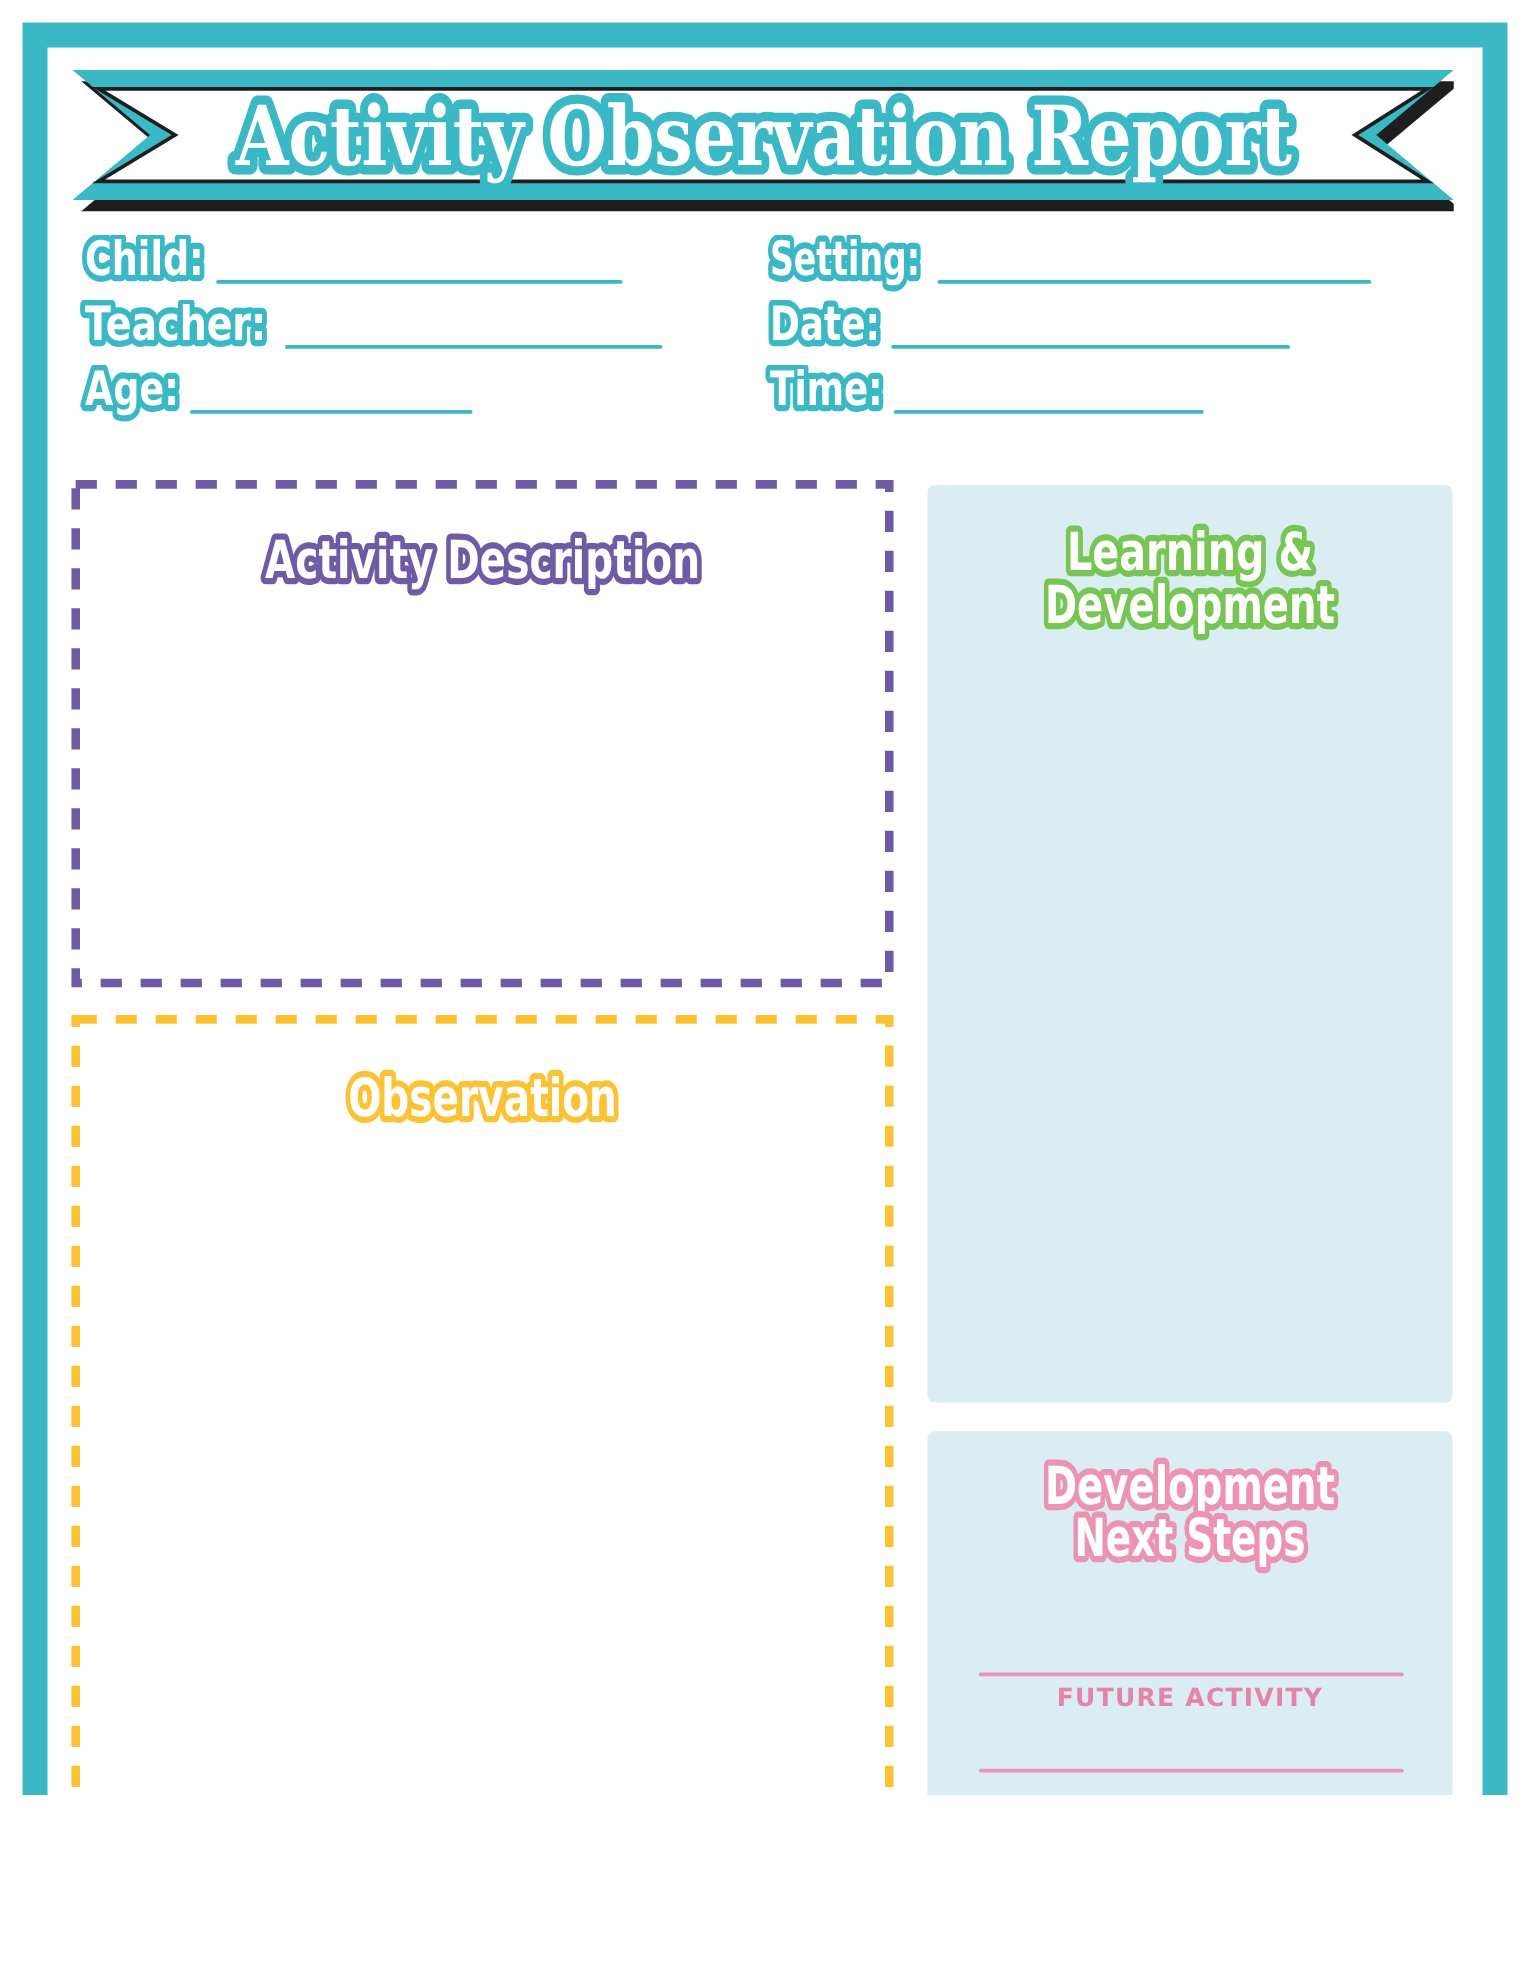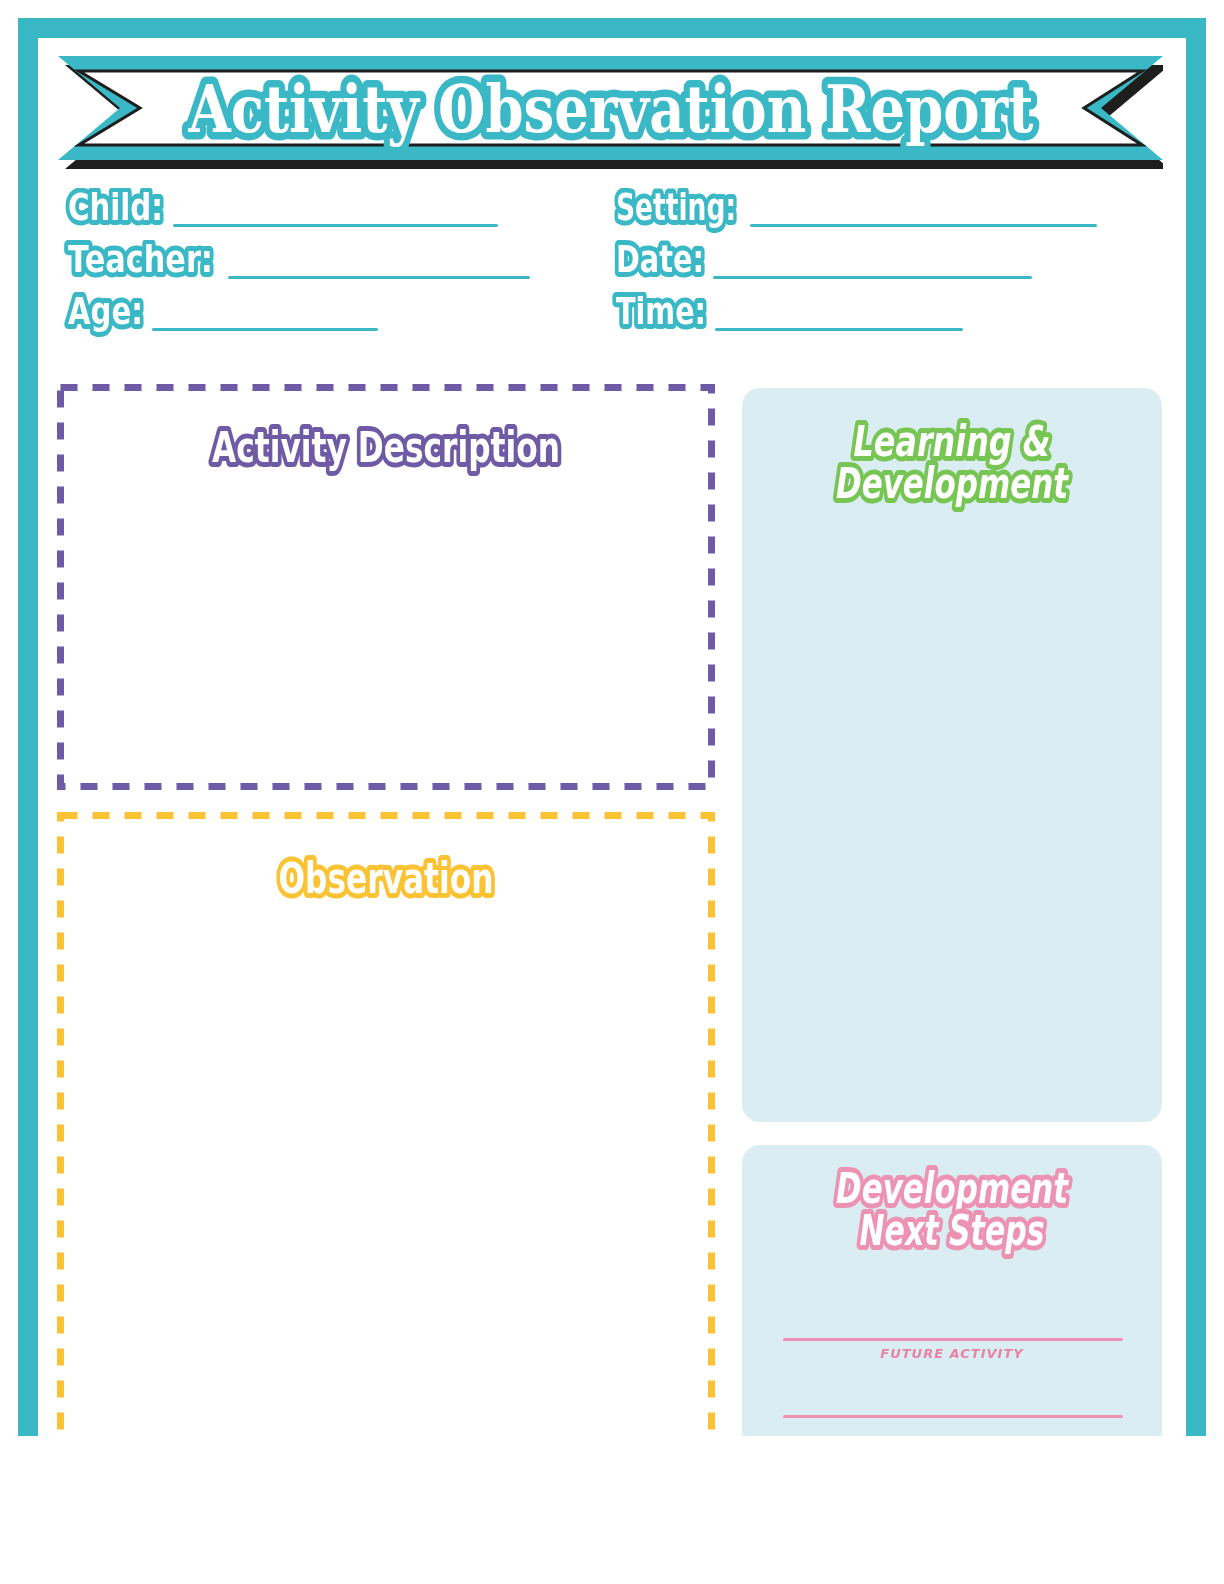--- a/index.html
+++ b/index.html
@@ -7,24 +7,24 @@
         font-family:"DejaVu Sans",sans-serif;}
   .abs{position:absolute;}
   .frame{position:absolute;left:18px;top:18px;width:1188px;height:1548px;
          border:20px solid #3ab8c5;box-sizing:border-box;}
   svg text{font-family:"DejaVu Sans",sans-serif;font-weight:bold;fill:#ffffff;
            paint-order:stroke;stroke-linejoin:round;stroke-linecap:round;}
   text.banner-t{font-family:"DejaVu Serif",serif;font-size:66px;stroke:#3ab8c5;stroke-width:15px;}
   text.lbl{font-size:38px;stroke:#3ab8c5;stroke-width:10px;}
   text.sect{font-size:42px;stroke-width:10px;}
   .uline{position:absolute;height:3px;background:#3ab8c5;border-radius:2px;}
-  .card{position:absolute;background:#d9edf2;border-radius:18px;font-style:italic;}
+  .card{position:absolute;background:#d9edf2;border-radius:6px;}
   .pinkline{position:absolute;height:3px;background:#ec93b4;border-radius:2px;}
   .pinklabel{position:absolute;left:0;width:100%;text-align:center;color:#e783a7;
-             font-weight:bold;font-size:13px;letter-spacing:1px;}
+             font-weight:bold;font-size:20px;letter-spacing:1px;}
   .wordmark{position:absolute;font-family:"DejaVu Serif",serif;font-weight:bold;
             font-size:22px;color:#21a5aa;line-height:1;}
   .copy{position:absolute;font-size:21px;color:#3f3f3f;line-height:1.2;letter-spacing:-0.2px;}
   .copy a{color:#c2410c;text-decoration:underline;}
 </style>
 </head>
 <body>
 
 <div id="page">
 

